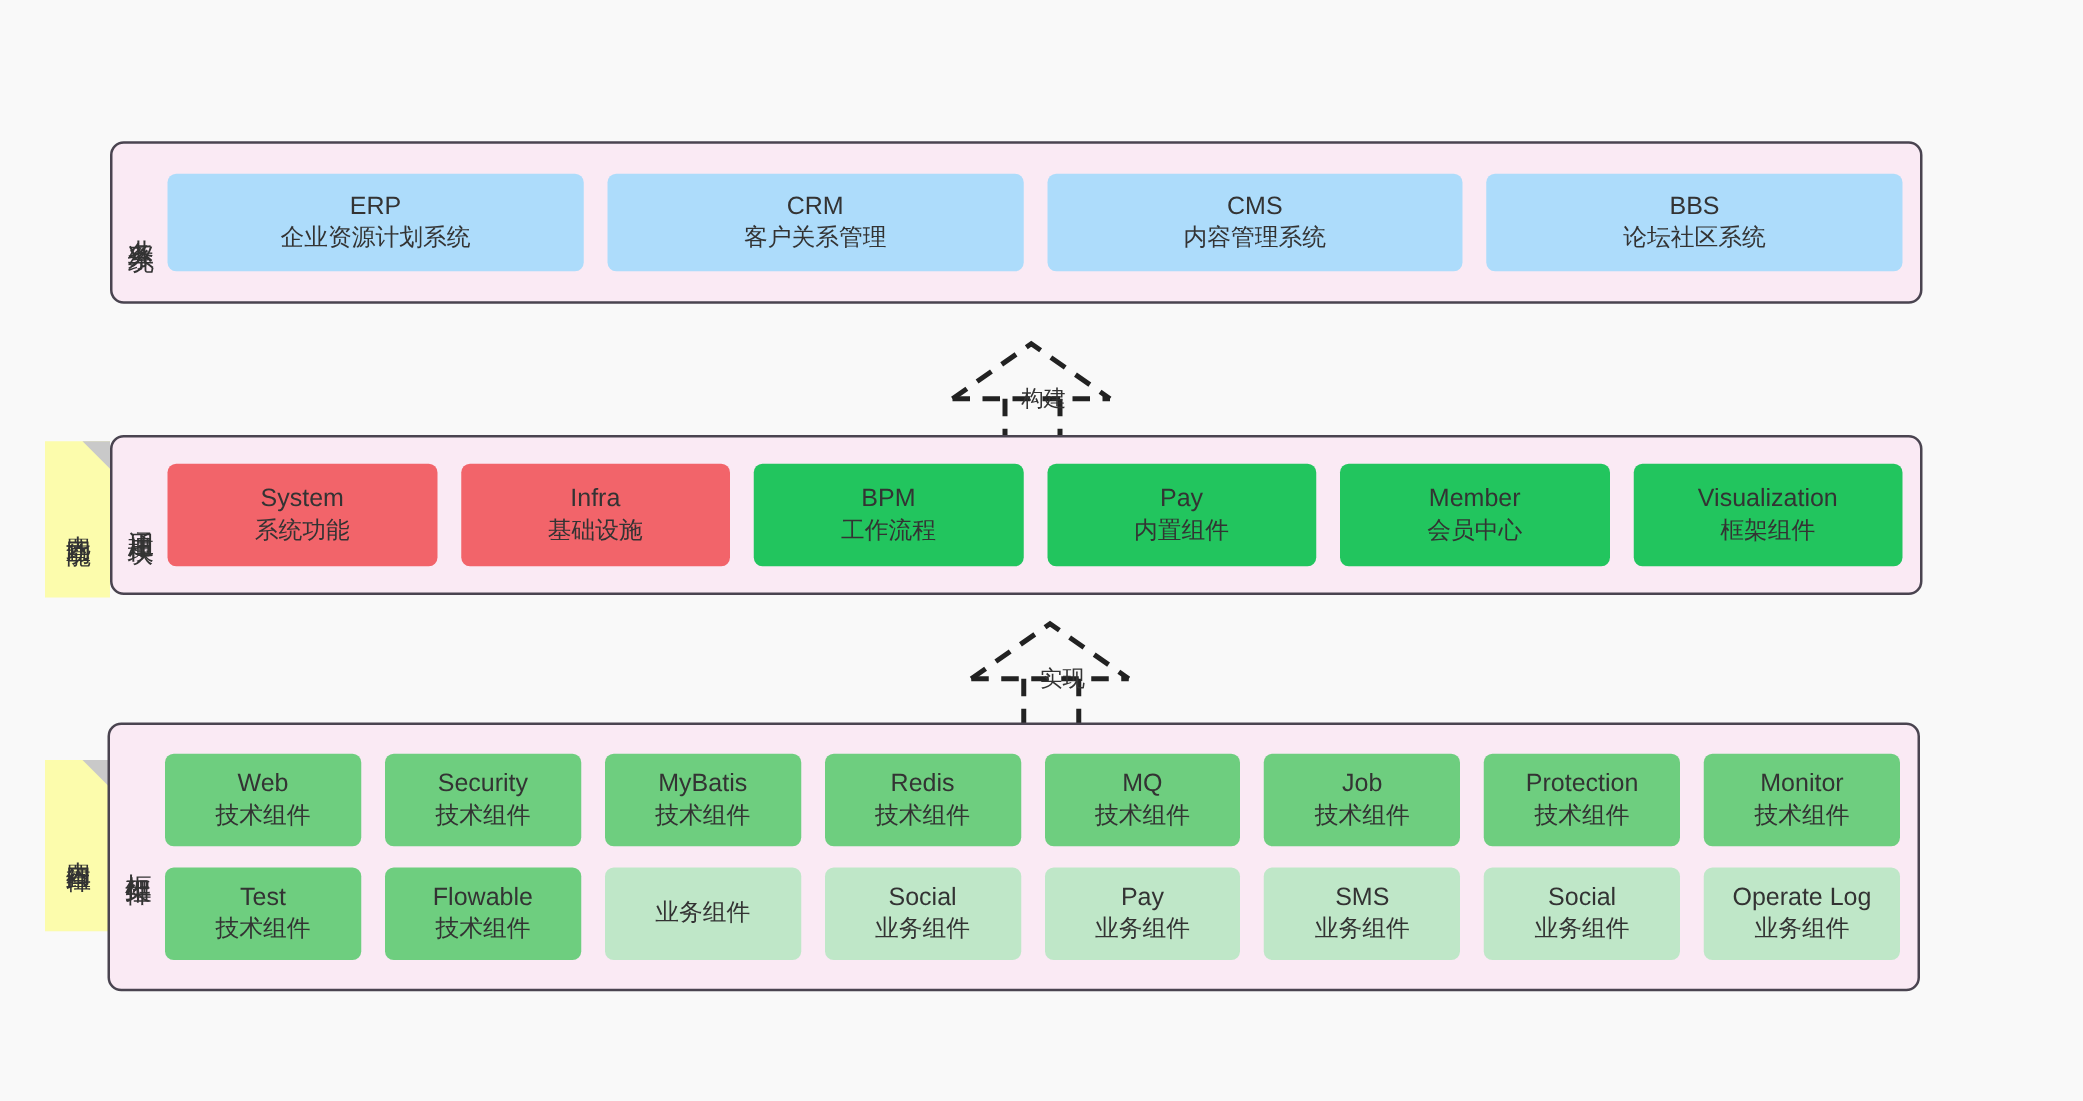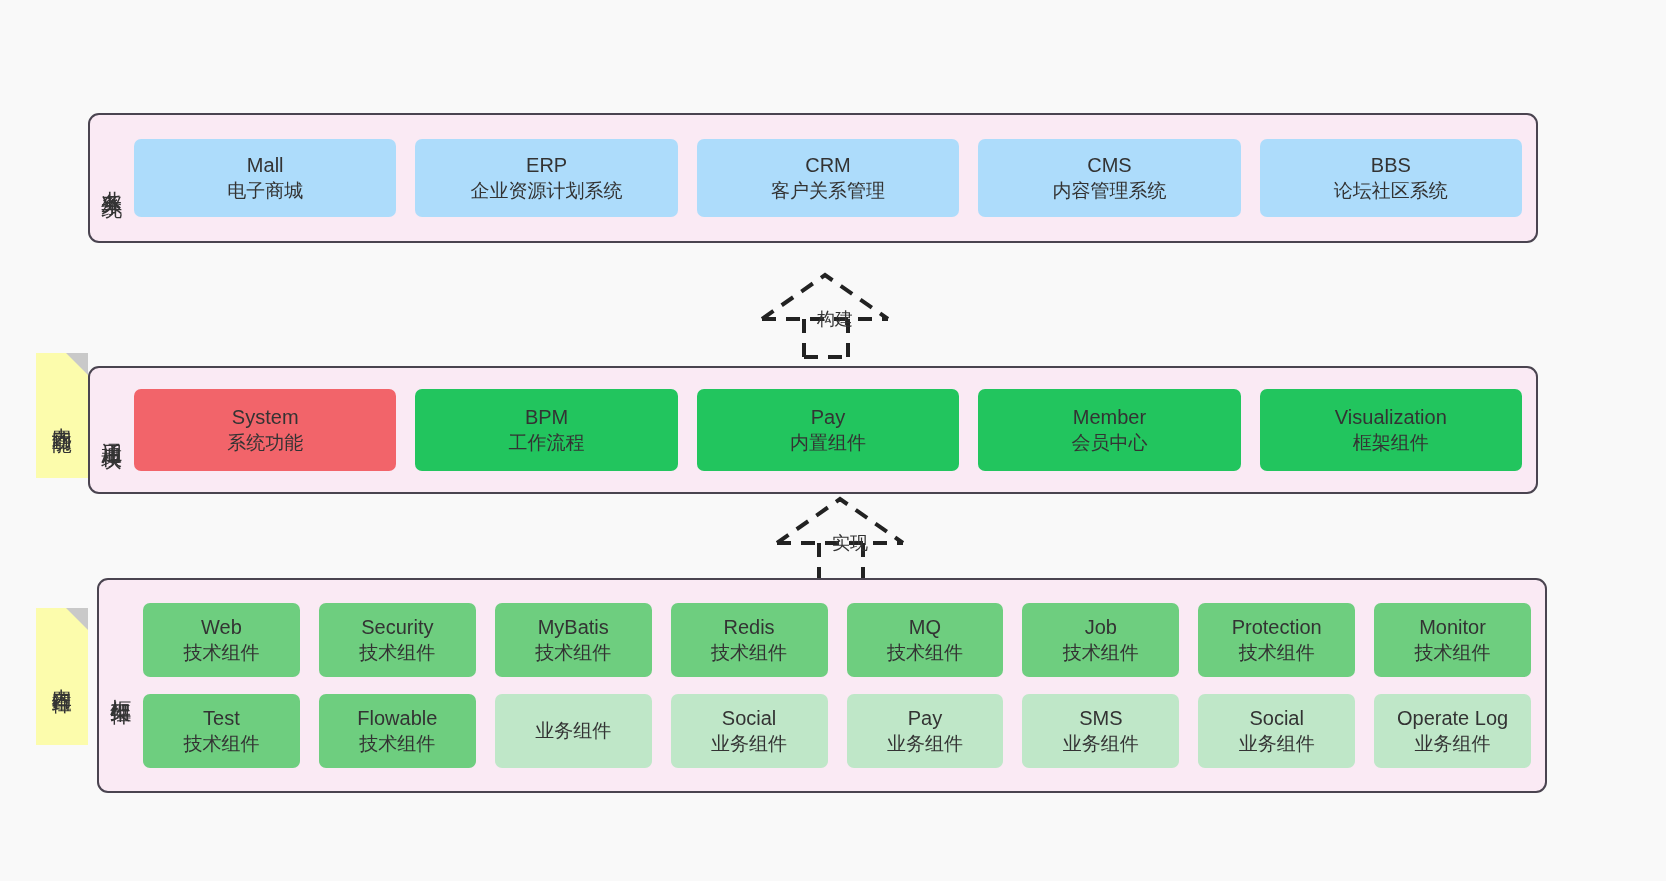--- a/index.html
+++ b/index.html
@@ -132,24 +132,20 @@
 </head>
 <body>
 
 <div class="canvas">
 
   <div class="layer" id="layer-business" style="left:88px; top:113px; width:1450px; height:130px;">
     <div class="layer-label">业务系统</div>
     <div class="layer-body">
       <div class="row">
 
-        <div class="box biz">
-          <span class="t1">Mall</span>
-          <span class="t2">电子商城</span>
-        </div>
 
 
         <div class="box biz">
           <span class="t1">ERP</span>
           <span class="t2">企业资源计划系统</span>
         </div>
 
         <div class="box biz">
           <span class="t1">CRM</span>
           <span class="t2">客户关系管理</span>
@@ -180,30 +176,34 @@
       <polyline points="46,86 90,86" fill="none" stroke="#222222" stroke-width="4" stroke-dasharray="14,10"></polyline>
     </svg>
     <span class="arrow-label" style="left:59px; top:36px;">构建</span>
   </div>
 
   <div class="sticky" style="left:36px; top:353px; width:52px; height:125px;">
     <span class="fold"></span>
     <span class="sticky-text">内置功能</span>
   </div>
 
-  <div class="layer" id="layer-module" style="left:88px; top:366px; width:1450px; height:128px;">
+  <div class="layer" id="layer-module" style="left:88px; top:348px; width:1450px; height:128px;">
     <div class="layer-label">通用模块</div>
     <div class="layer-body">
       <div class="row">
 
         <div class="box mod-on">
           <span class="t1">System</span>
           <span class="t2">系统功能</span>
         </div>
 
+        <div class="box mod-on">
+          <span class="t1">Infra</span>
+          <span class="t2">基础设施</span>
+        </div>
 
         <div class="box mod-off">
           <span class="t1">BPM</span>
           <span class="t2">工作流程</span>
         </div>
 
         <div class="box mod-off">
           <span class="t1">Pay</span>
           <span class="t2">内置组件</span>
         </div>
@@ -231,21 +231,21 @@
       <polyline points="46,86 90,86" fill="none" stroke="#222222" stroke-width="4" stroke-dasharray="14,10"></polyline>
     </svg>
     <span class="arrow-label" style="left:59px; top:36px;">实现</span>
   </div>
 
   <div class="sticky" style="left:36px; top:608px; width:52px; height:137px;">
     <span class="fold"></span>
     <span class="sticky-text">内置组件</span>
   </div>
 
-  <div class="layer" id="layer-framework" style="left:97px; top:578px; width:1450px; height:215px;justify-content:center;">
+  <div class="layer" id="layer-framework" style="left:86px; top:578px; width:1450px; height:215px;justify-content:center;">
     <div class="layer-label">框架组件</div>
     <div class="layer-body">
 
       <div class="row">
         <div class="box tech">
           <span class="t1">Web</span>
           <span class="t2">技术组件</span>
         </div>
         <div class="box tech">
           <span class="t1">Security</span>

